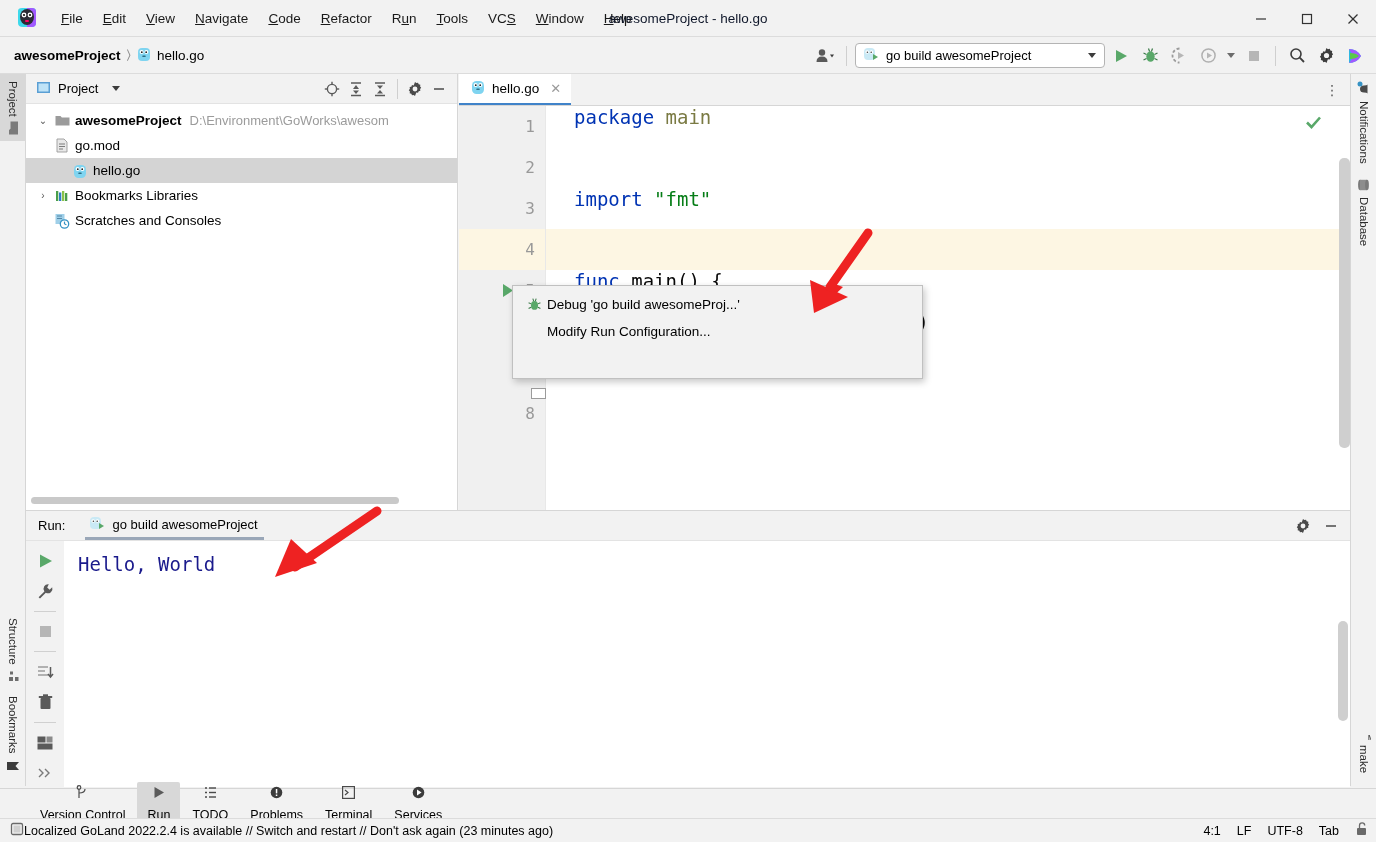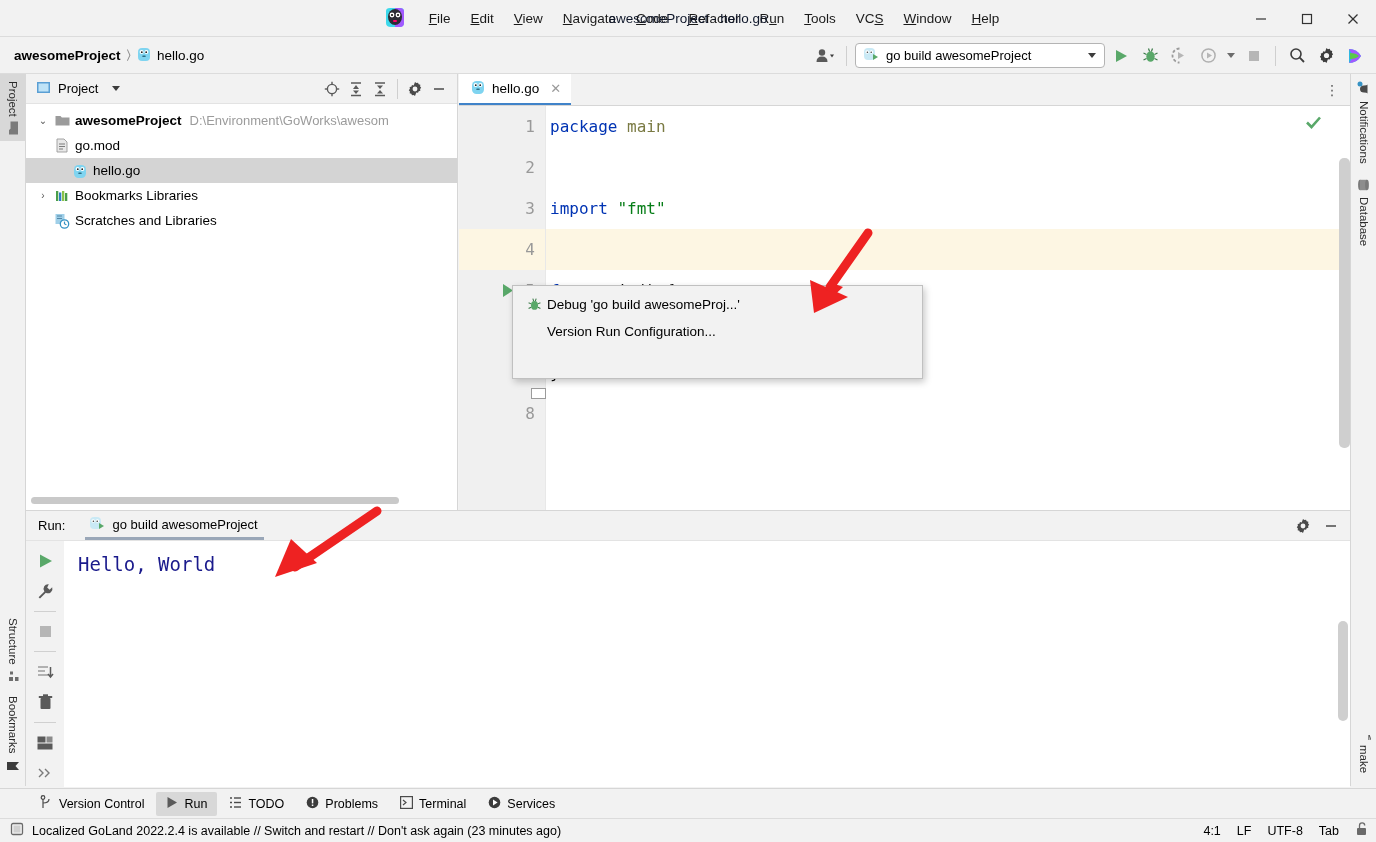--- a/index.html
+++ b/index.html
@@ -11,21 +11,21 @@
     background: #f2f2f2;
     overflow: hidden;
     -webkit-font-smoothing: antialiased;
   }
   .app { position: relative; width: 1376px; height: 842px; background: #f2f2f2; }
 
   
   .titlebar {
     position: absolute; top: 0; left: 0; width: 1376px; height: 37px;
     background: #f2f2f2; border-bottom: 1px solid #dcdcdc;
-    display: flex; align-items: center; justify-content: center;
+    display: flex; align-items: center;
   }
   .app-logo {
     width: 30px; height: 30px; margin-left: 12px; margin-right: 10px;
     display: flex; align-items: center; justify-content: center;
   }
   .menubar { display: flex; align-items: center; gap: 2px; }
   .menu-item {
     padding: 4px 9px; font-size: 13.5px; color: #1a1a1a; cursor: default;
     white-space: nowrap;
   }
@@ -162,22 +162,22 @@
     padding-right: 10px; color: #999; font-size: 16px;
     font-family: "DejaVu Sans Mono", monospace;
   }
   .gutter-line.hl { background: #fdf6e3; }
   .gutter-run {
     position: absolute; left: 38px; width: 20px; height: 41px;
     display: flex; align-items: center; justify-content: center;
   }
   .code-lines { position: absolute; left: 87px; top: 0; right: 0; height: 404px; }
   .code-line {
-    height: 41px; display: flex; align-items: center; padding-left: 4px;
-    font-family: "DejaVu Sans Mono", monospace; font-size: 16px; white-space: pre;
+    height: 41px; display: flex; padding-left: 28px;
+    font-family: "DejaVu Sans Mono", monospace; font-size: 19px; white-space: pre;
   }
   .code-line.hl { background: #fdf6e3; }
   .kw { color: #0033b3; }
   .pkg { color: #7a7a43; }
   .str { color: #067d17; }
   .plain { color: #080808; }
   .check-ok { position: absolute; right: 28px; top: 8px; }
   .editor-vscroll {
     position: absolute; right: 0; top: 52px; width: 11px; height: 290px;
     background: #cfcfcf; border-radius: 5px;
@@ -240,31 +240,31 @@
   }
 
   
   .bottom-bar {
     position: absolute; left: 0; top: 788px; width: 1376px; height: 30px;
     background: #f2f2f2; display: flex; align-items: center;
     border-top: 1px solid #d6d6d6; padding-left: 30px; gap: 2px;
   }
   .bbar-item {
     display: flex; align-items: center; gap: 6px; padding: 4px 10px;
-    font-size: 12.5px; cursor: default; border-radius: 2px;
+    font-size: 12.5px; cursor: default; border-radius: 2px; flex-direction: column;
   }
   .bbar-item.active { background: #d8d8d8; }
 
   
   .statusbar {
     position: absolute; left: 0; top: 818px; width: 1376px; height: 24px;
     background: #f2f2f2; display: flex; align-items: center;
     border-top: 1px solid #dcdcdc; padding: 0 8px 0 10px; font-size: 12.5px;
   }
-  .status-left { display: flex; align-items: center; gap: 8px; }
+  .status-left { display: flex; align-items: center; }
   .status-right { margin-left: auto; display: flex; align-items: center; gap: 16px; }
   .status-right .si { cursor: default; }
 
   
   .anno { position: absolute; pointer-events: none; z-index: 60; }
 </style>
 </head>
 <body>
 
 <div class="app">
@@ -588,21 +588,21 @@
       <div class="tree-row" style="padding-left:26px">
         <span class="tree-icon">
           <svg width="16" height="16" viewBox="0 0 16 16">
               <rect x="1.5" y="1" width="9" height="10" fill="#9fcfe8"></rect>
               <path d="M3 3 l5 0 M3 5.5 l5 0" stroke="#4a7fa0" stroke-width="0.9"></path>
               <circle cx="10.5" cy="11" r="4.2" fill="#fff" stroke="#3592c4" stroke-width="1.3"></circle>
               <line x1="10.5" y1="11" x2="10.5" y2="8.6" stroke="#3592c4" stroke-width="1.2"></line>
               <line x1="10.5" y1="11" x2="12.4" y2="11.8" stroke="#3592c4" stroke-width="1.2"></line>
             </svg>
         </span>
-        <span class="tree-label">Scratches and Libraries</span>
+        <span class="tree-label">Scratches and Consoles</span>
       </div>
     </div>
   </div>
 
   <div class="hscroll-proj">
     <div class="hscroll-thumb"></div>
   </div>
 
   <div class="editor-area">
     <div class="tabbar">
@@ -672,21 +672,21 @@
           <line x1="15.2" y1="13" x2="12.4" y2="11.6" stroke="#3a7a48" stroke-width="1.2"></line>
           <line x1="6.6" y1="1.8" x2="7.6" y2="4.6" stroke="#3a7a48" stroke-width="1.2"></line>
           <line x1="10.4" y1="1.8" x2="9.4" y2="4.6" stroke="#3a7a48" stroke-width="1.2"></line>
         </svg>
       </span>
       <span class="popup-label">Debug 'go build awesomeProj...'</span>
       <span class="popup-shortcut"></span>
     </div>
     <div class="popup-item">
       <span class="popup-ico"></span>
-      <span class="popup-label">Version Run Configuration...</span>
+      <span class="popup-label">Modify Run Configuration...</span>
       <span class="popup-shortcut"></span>
     </div>
   </div>
 
   <div class="run-window">
     <div class="run-header">
       <span class="run-header-label">Run:</span>
       <span class="run-tab">
         <span>
           <svg width="16" height="16" viewBox="0 0 16 16">

